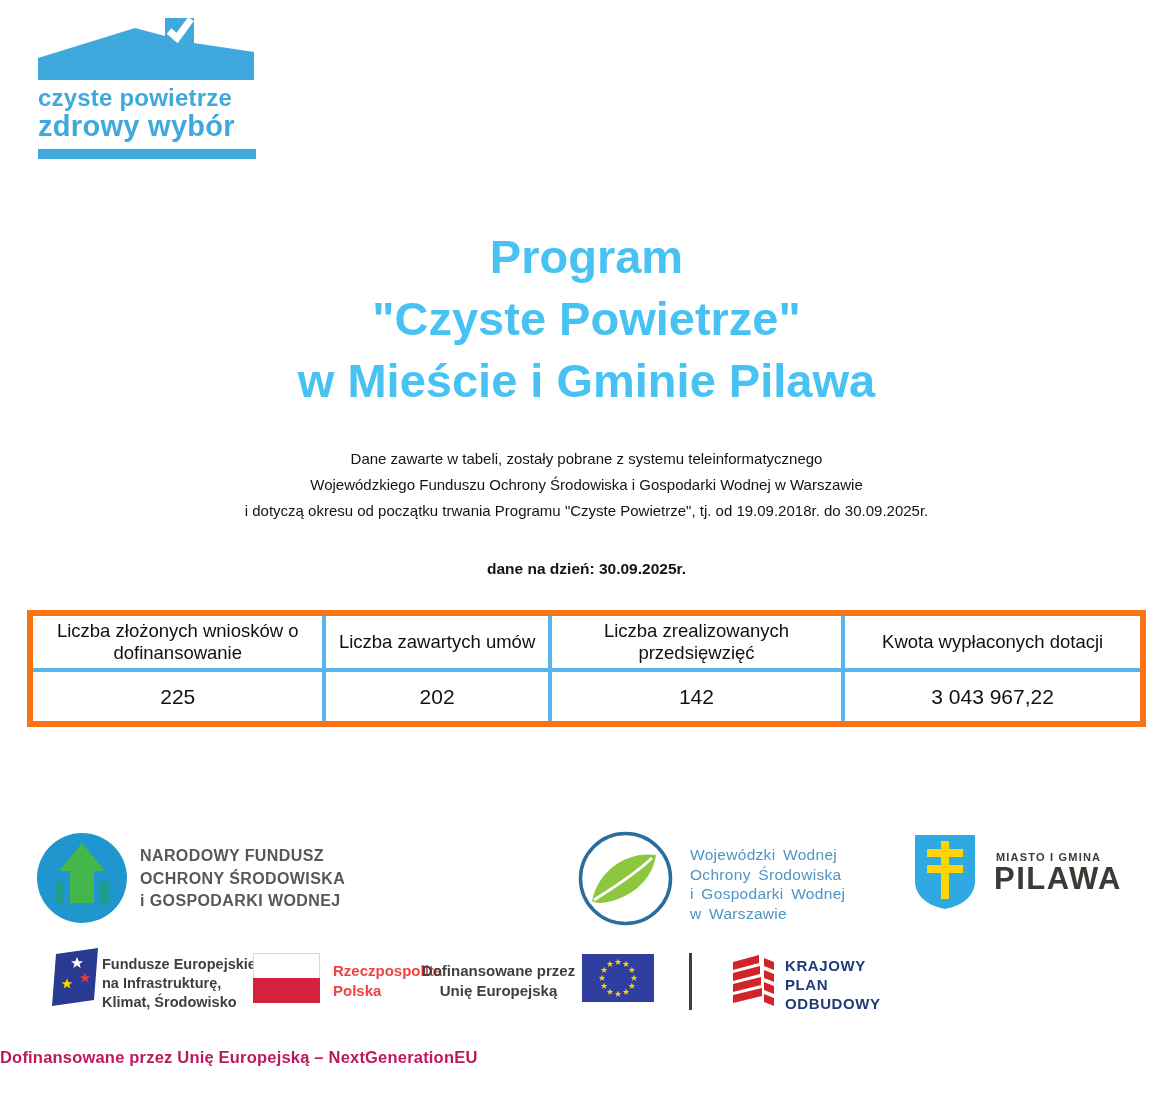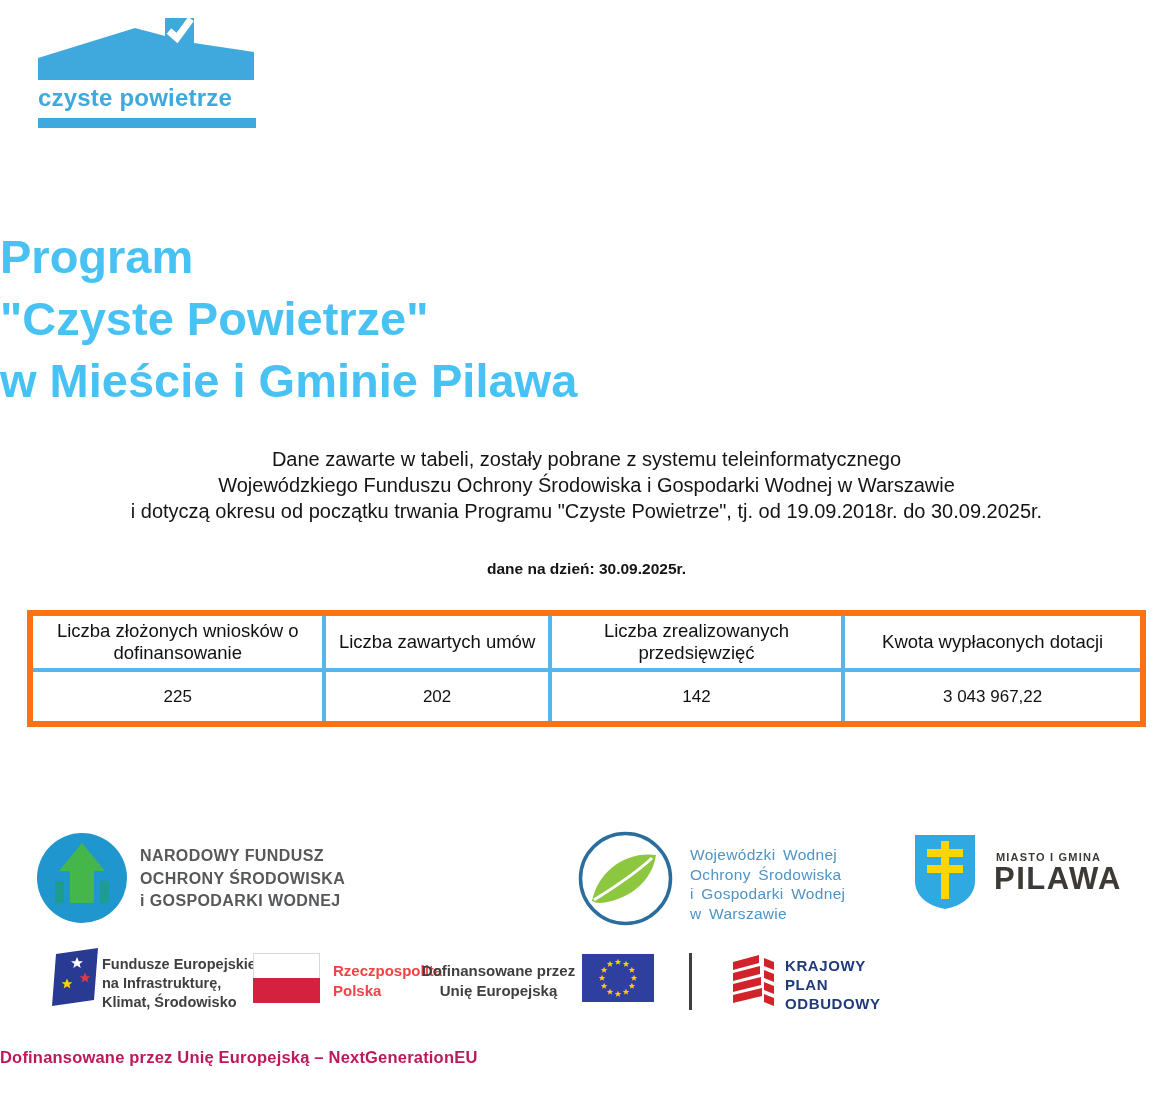--- a/index.html
+++ b/index.html
@@ -6,34 +6,34 @@
   .page{position:relative;width:1173px;height:1104px;background:#fff;
         font-family:"Liberation Sans",sans-serif;overflow:hidden;color:#141414;}
 
   
   .brand{position:absolute;left:38px;top:16px;width:230px;}
   .brand svg{display:block;width:216px;height:64px;}
   .brand-line1{color:#3FA9DE;font-weight:bold;font-size:24px;line-height:26px;margin-top:5px;letter-spacing:.2px;}
   .brand-line2{color:#3FA9DE;font-weight:bold;font-size:29px;line-height:31px;letter-spacing:.3px;}
   .brand-bar{width:218px;height:10px;background:#3FA9DE;margin-top:7px;}
 
-  .title{position:absolute;top:226px;left:0;width:100%;text-align:left;
+  .title{position:absolute;top:226px;left:0;width:100%;text-align:center;
          color:#47C2F3;font-size:47px;font-weight:bold;line-height:62px;}
   .intro{position:absolute;top:446px;left:0;width:100%;text-align:center;
-         font-size:20px;line-height:26px;color:#141414;}
+         font-size:15px;line-height:26px;color:#141414;}
   .asof{position:absolute;top:560px;left:0;width:100%;text-align:center;
         font-size:15.5px;font-weight:bold;color:#141414;}
 
   
   table.stats{position:absolute;left:27px;top:610px;width:1119px;
               border-collapse:collapse;table-layout:fixed;border:6px solid #f97316;}
   table.stats th,table.stats td{border:4px solid #58B5EC;text-align:center;
               vertical-align:middle;color:#111;background:#fff;padding:2px 6px;}
   table.stats th{font-weight:normal;font-size:18.5px;line-height:22px;height:48px;}
-  table.stats td{font-size:17px;height:45px;}
+  table.stats td{font-size:21px;height:45px;}
   .c1{width:26.5%}.c2{width:20%}.c3{width:26.5%}.c4{width:27%}
 
   
   .abs{position:absolute;}
   .nfos-icon{left:37px;top:833px;}
   .nfos-text{left:140px;top:845px;font-size:16px;font-weight:bold;color:#57585A;
              line-height:22.5px;letter-spacing:.4px;}
   .wfos-icon{left:578px;top:831px;}
   .wfos-text{left:690px;top:845px;font-size:15.5px;color:#4E94C4;line-height:19.5px;
              letter-spacing:.3px;word-spacing:3px;}
@@ -63,20 +63,21 @@
 <body>
 
 <div class="page">
 
   <div class="brand">
     <svg viewBox="0 0 216 64">
       <path d="M0,42 L97,12 L127,20 L127,2 L156,2 L156,27 L216,36 L216,64 L0,64 Z" fill="#3FA9DE"></path>
       <polyline points="131,15 139,22 153,3" fill="none" stroke="#ffffff" stroke-width="7"></polyline>
     </svg>
     <div class="brand-line1">czyste powietrze</div>
+    <div class="brand-line2">zdrowy wybór</div>
     <div class="brand-bar"></div>
   </div>
 
   <div class="title">
     <div>Program</div>
     <div>"Czyste Powietrze"</div>
     <div>w Mieście i Gminie Pilawa</div>
   </div>
 
   <div class="intro">

